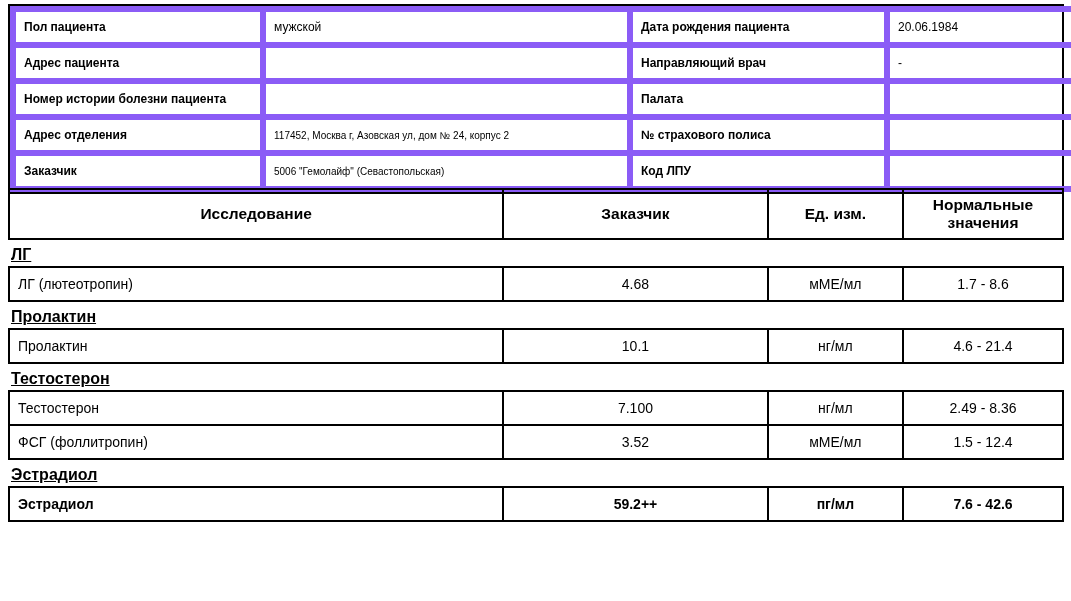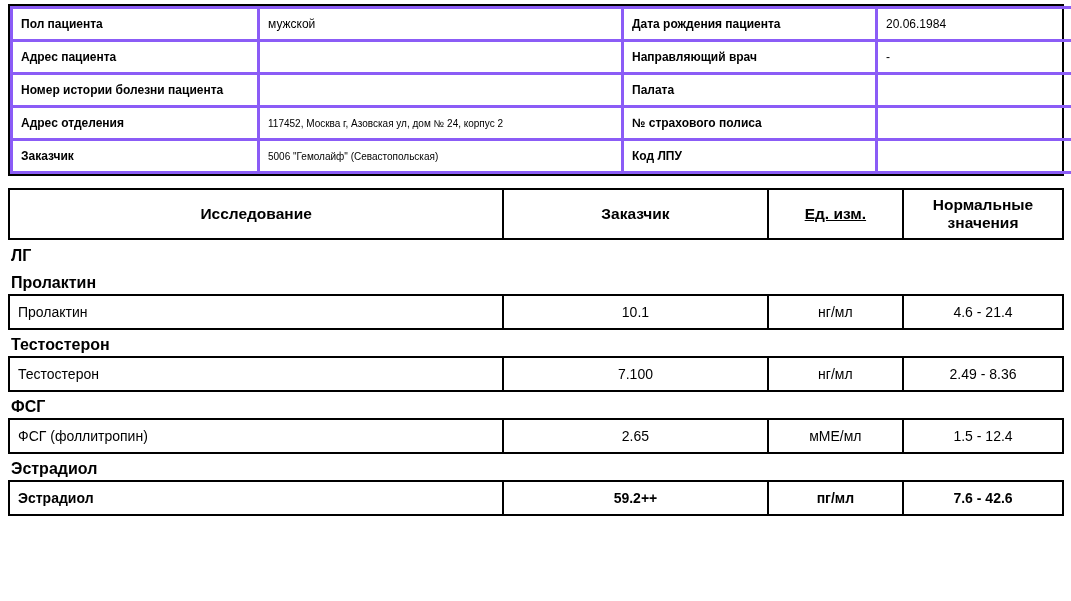--- a/index.html
+++ b/index.html
@@ -29,21 +29,21 @@
     width: 1056px;
     border: 2px solid #000;
     box-sizing: border-box;
   }
   table.info {
     width: 100%;
     border-collapse: collapse;
     table-layout: fixed;
   }
   table.info td {
-    border: 3px solid #8b5cf6;
+    border: 6px solid #8b5cf6;
     padding: 4px 8px;
     vertical-align: middle;
     font-size: 12px;
     height: 22px;
   }
   td.lbl {
     font-weight: bold;
     font-size: 12.5px;
   }
   td.val {
@@ -74,41 +74,42 @@
     border-collapse: collapse;
     table-layout: fixed;
   }
   table.results th,
   table.results td {
     border: 2px solid #000;
     box-sizing: border-box;
   }
   .col-name  { width: 482px; }
   .col-value { width: 258px; }
-  .col-unit  { width: 132px; text-decoration: underline; }
+  .col-unit  { width: 132px; }
   .col-norm  { width: 156px; margin-left: 36px; }
 
   thead th {
     font-size: 15.5px;
     font-weight: bold;
     text-align: center;
     padding: 6px 4px;
     height: 50px;
     vertical-align: middle;
     line-height: 1.15;
   }
 
   tr.group td {
     border: none;
     font-size: 16px;
     font-weight: bold;
     padding: 5px 2px 2px 2px;
     height: 28px;
     vertical-align: bottom;
     text-align: left;
+    text-decoration: underline;
   }
 
   tr.data td {
     height: 34px;
     font-size: 14px;
     padding: 2px 8px;
     vertical-align: middle;
   }
   tr.data td.name  { text-align: left; }
   tr.data td.value { text-align: center; }
@@ -177,20 +178,26 @@
             <div>Нормальные</div>
             <div>значения</div>
           </th>
         </tr>
       </thead>
       <tbody>
 
         <tr class="group">
           <td colspan="4">ЛГ</td>
         </tr>
+        <tr class="data">
+          <td class="name">ЛГ (лютеотропин)</td>
+          <td class="value">4.68</td>
+          <td class="unit">мМЕ/мл</td>
+          <td class="norm">1.7 - 8.6</td>
+        </tr>
 
         <tr class="group">
           <td colspan="4">Пролактин</td>
         </tr>
         <tr class="data">
           <td class="name">Пролактин</td>
           <td class="value">10.1</td>
           <td class="unit">нг/мл</td>
           <td class="norm">4.6 - 21.4</td>
         </tr>
@@ -198,26 +205,23 @@
         <tr class="group">
           <td colspan="4">Тестостерон</td>
         </tr>
         <tr class="data">
           <td class="name">Тестостерон</td>
           <td class="value">7.100</td>
           <td class="unit">нг/мл</td>
           <td class="norm">2.49 - 8.36</td>
         </tr>
 
-        <tr class="group">
-          <td colspan="4">ФСГ</td>
-        </tr>
         <tr class="data">
           <td class="name">ФСГ (фоллитропин)</td>
-          <td class="value">2.65</td>
+          <td class="value">3.52</td>
           <td class="unit">мМЕ/мл</td>
           <td class="norm">1.5 - 12.4</td>
         </tr>
 
         <tr class="group">
           <td colspan="4">Эстрадиол</td>
         </tr>
         <tr class="data abnormal">
           <td class="name">Эстрадиол</td>
           <td class="value">59.2++</td>

